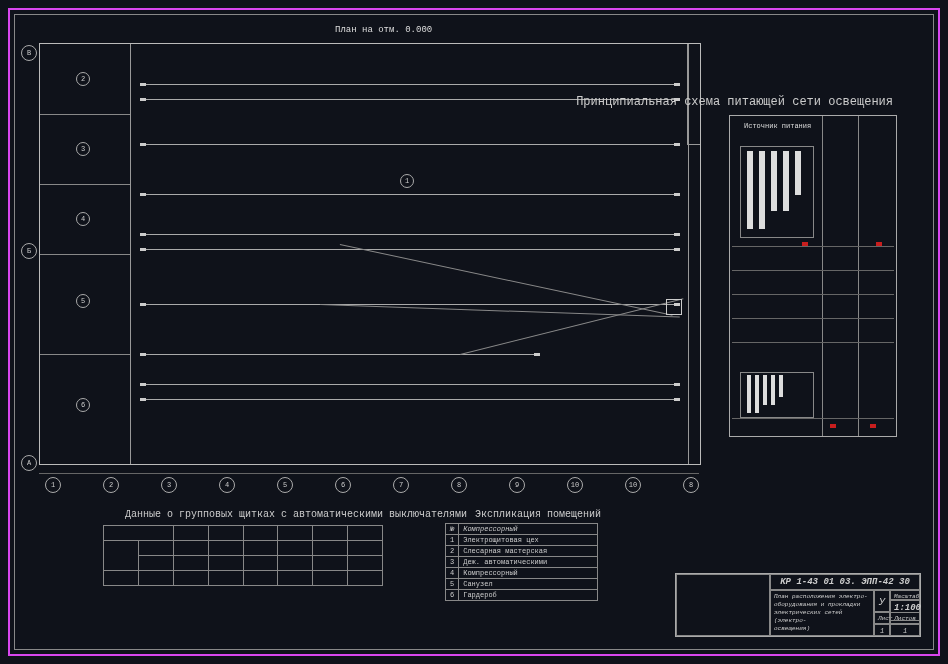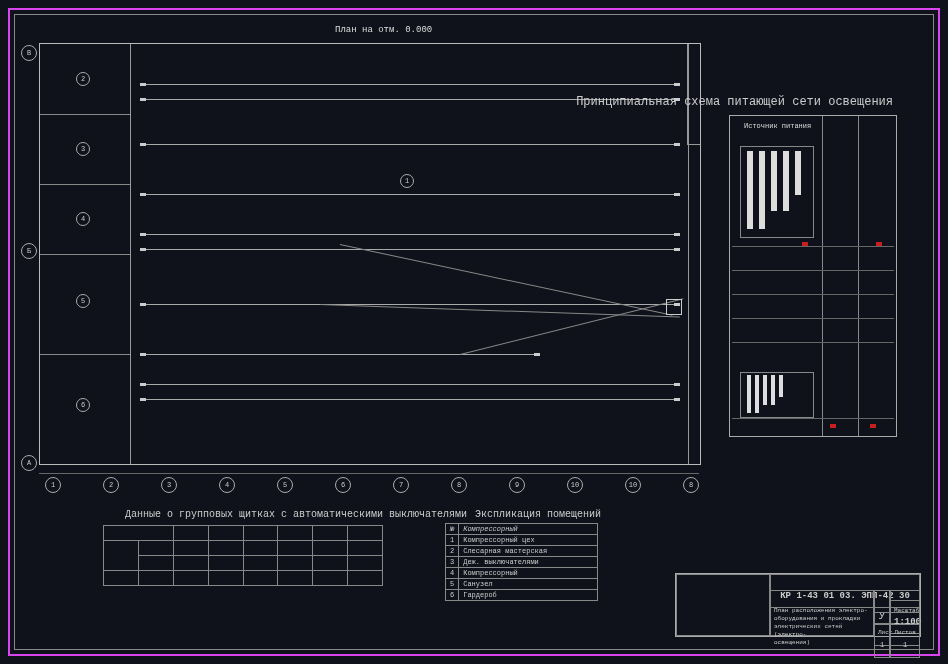--- a/index.html
+++ b/index.html
@@ -164,22 +164,23 @@
     position: absolute;
     right: 12px; bottom: 12px;
     width: 244px; height: 62px;
     border: 1px solid #aaa;
     font-size: 7px;
     color: #ccc;
   }
   .title-block .cell {
     position: absolute;
     border: 1px solid #888;
-    padding: 16px 3px;
+    padding: 2px 3px;
     box-sizing: border-box;
+    font-style: italic;
   }
   .title-block .big {
     font-size: 9px;
     font-weight: bold;
   }
 </style>
 </head>
 <body>
 
 <div class="frame">
@@ -329,29 +330,29 @@
 
     <div class="tbl-title" style="left:460px;top:494px">Экспликация помещений</div>
     <table class="cad" style="left:430px;top:508px">
       <tbody>
           <tr>
         <th>№</th>
         <th style="min-width:130px">Компрессорный</th>
       </tr>
       <tr>
             <td>1</td>
-            <td>Компрессорный цех</td>
+            <td>Электрощитовая цех</td>
           </tr>
       <tr>
             <td>2</td>
             <td>Слесарная мастерская</td>
           </tr>
       <tr>
             <td>3</td>
-            <td>Деж. выключателями</td>
+            <td>Деж. автоматическими</td>
           </tr>
       <tr>
             <td>4</td>
             <td>Компрессорный</td>
           </tr>
       <tr>
             <td>5</td>
             <td>Санузел</td>
           </tr>
       <tr>

